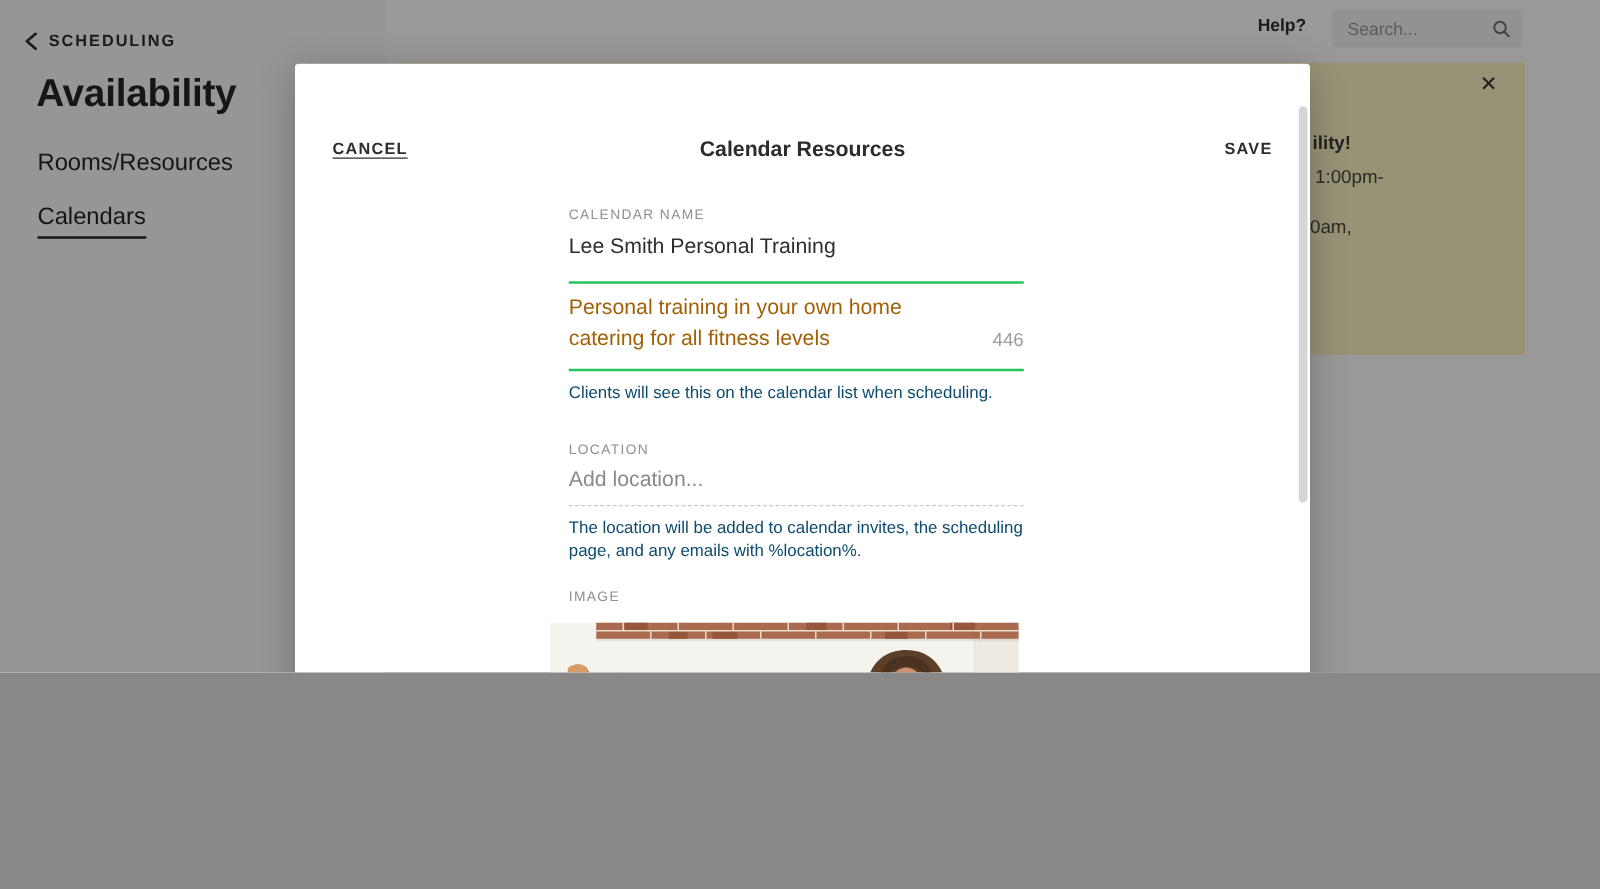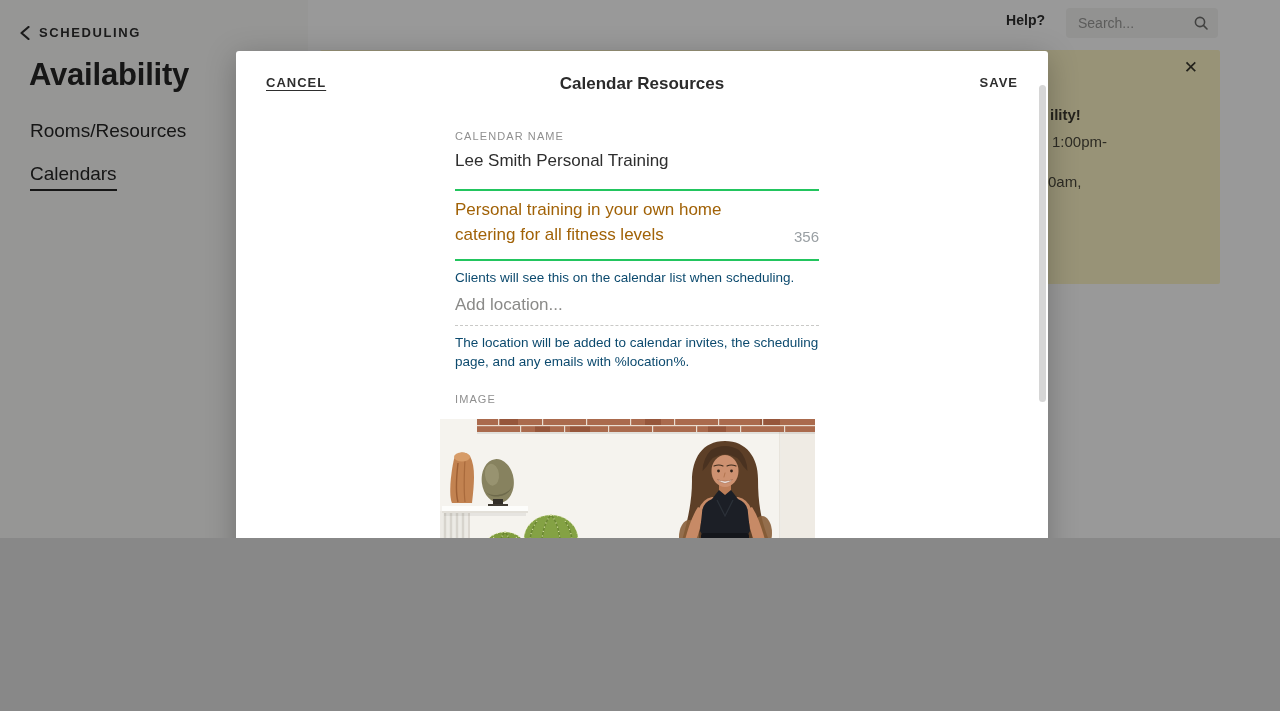--- a/index.html
+++ b/index.html
@@ -29,21 +29,21 @@
   .banner .frag{position:absolute;font-size:15px;color:#4c493d;white-space:nowrap;}
   .banner .frag.b{font-weight:700;color:#3c392f;}
   .banner-close{position:absolute;right:22px;top:9px;font-size:17px;color:#3a382e;cursor:pointer;line-height:1;}
 
   
   .overlay{position:absolute;inset:0;background:rgba(0,0,0,0.40);z-index:10;}
 
   
   .modal{position:absolute;left:236px;top:51px;width:812px;height:609px;background:#ffffff;border-radius:3px;
          z-index:20;overflow:hidden;box-shadow:0 6px 30px rgba(0,0,0,0.25);}
-  .modal-header{position:relative;height:56px;}
+  .modal-header{position:relative;height:56px;margin-top:36px;}
   .modal-title{text-align:center;padding-top:23px;font-size:17px;font-weight:700;color:#2b2b2b;}
   .btn-cancel{position:absolute;left:30px;top:24px;font-size:13px;font-weight:700;letter-spacing:1px;color:#2e2e2e;
          text-decoration:underline;text-underline-offset:3px;cursor:pointer;}
   .btn-save{position:absolute;right:30px;top:24px;font-size:13px;font-weight:700;letter-spacing:1px;color:#2e2e2e;cursor:pointer;}
   .scroll-thumb{position:absolute;right:2px;top:34px;width:7px;height:317px;background:#d6d6d6;border-radius:4px;z-index:25;}
 
   .modal-body{width:364px;margin-left:219px;}
   .f-label{font-size:11px;letter-spacing:1.1px;color:#8f8f8f;font-weight:400;}
   .lbl-name{margin-top:23px;}
   .inp-wrap{border-bottom:2px solid #22c55e;}
@@ -118,24 +118,25 @@
 
     <div class="modal-body">
 
       <div class="f-label lbl-name">CALENDAR NAME</div>
       <div class="inp-wrap name-wrap">
         <input class="txt-input" type="text" value="Lee Smith Personal Training" style="">
       </div>
 
       <div class="inp-wrap desc-wrap">
         <div class="desc-text">Personal training in your own home catering for all fitness levels</div>
-        <span class="char-count">356</span>
+        <span class="char-count">446</span>
       </div>
       <div class="help-text">Clients will see this on the calendar list when scheduling.</div>
 
+      <div class="f-label lbl-loc">LOCATION</div>
       <div class="loc-wrap">
         <input class="txt-input" type="text" placeholder="Add location..." style="">
       </div>
       <div class="help-text">The location will be added to calendar invites, the scheduling page, and any emails with %location%.</div>
 
       <div class="f-label lbl-img">IMAGE</div>
       <div class="img-field">
 
         <svg viewBox="0 0 375 210" width="375" height="210">
           <rect width="375" height="210" fill="#f5f3ee"></rect>

